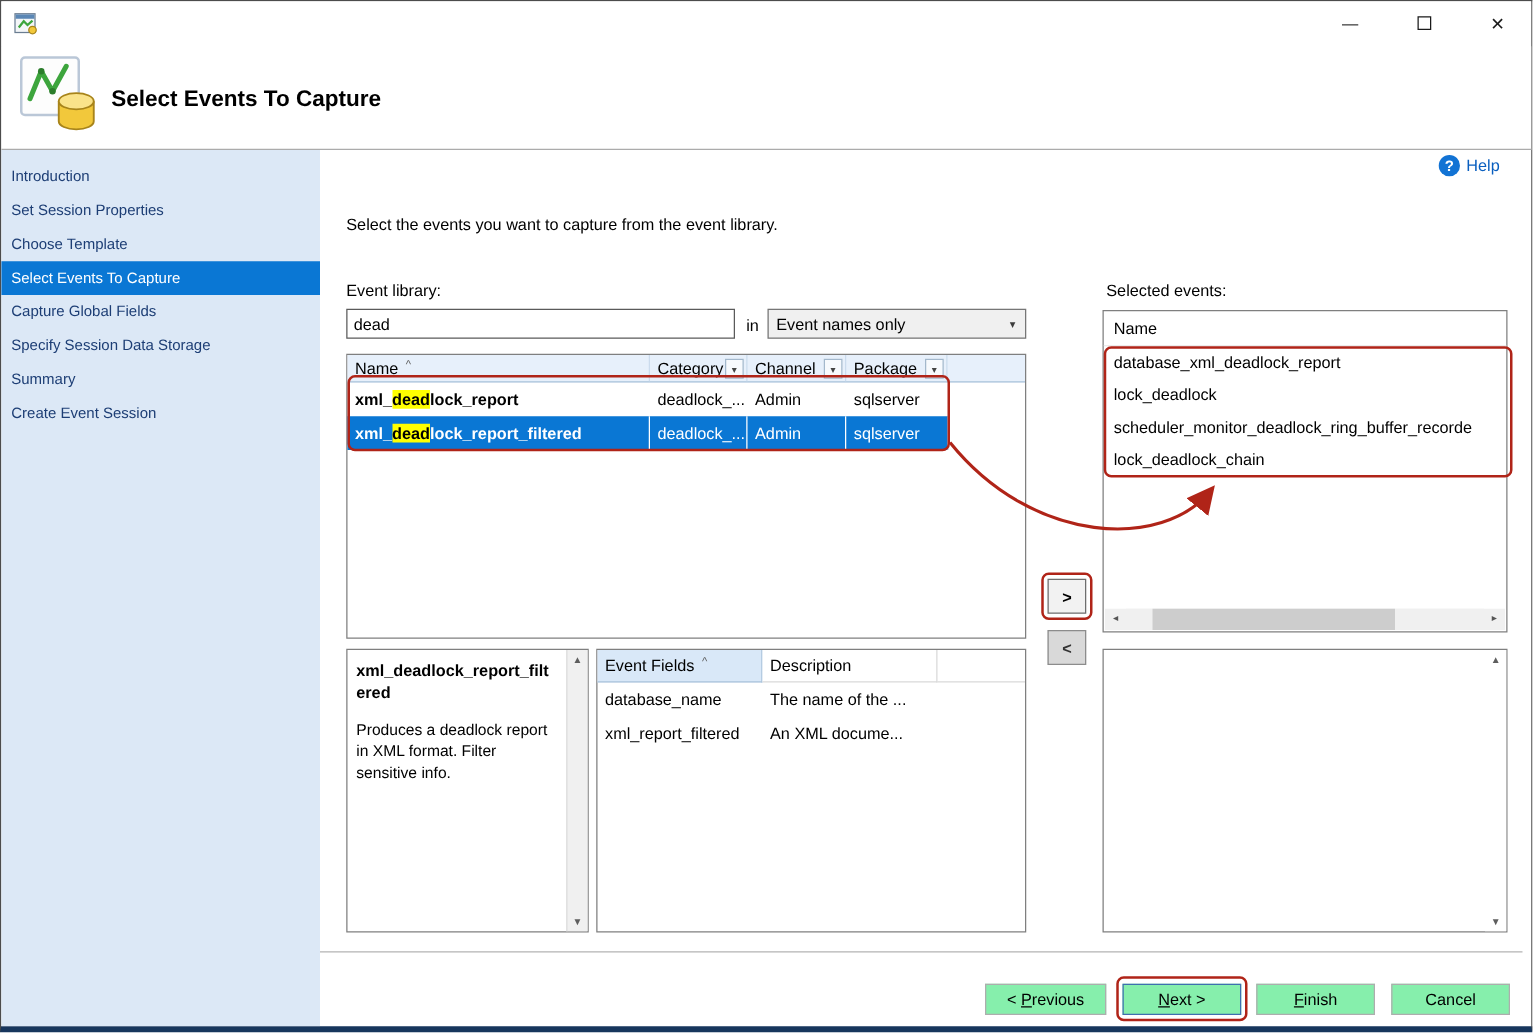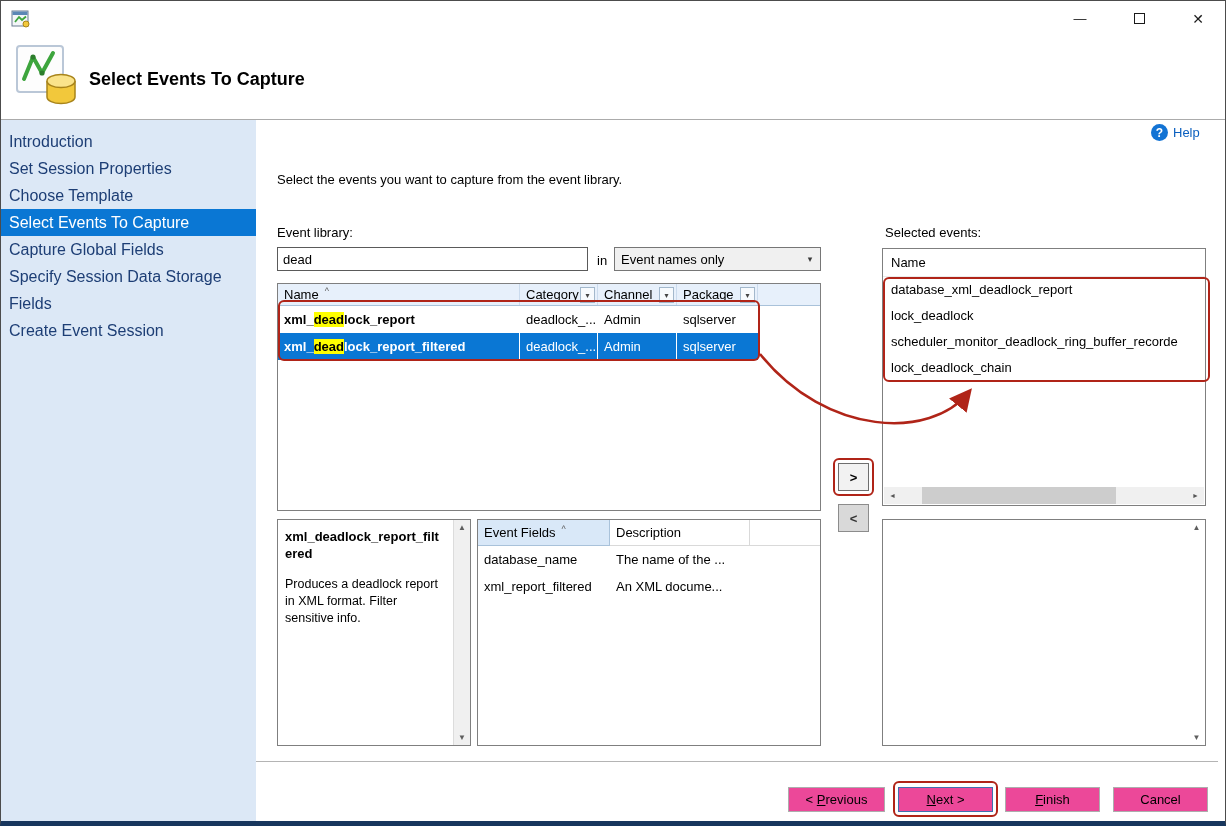--- a/index.html
+++ b/index.html
@@ -18,21 +18,21 @@
   #btn-max .maxbox { width:11px; height:11px; border:1px solid #1a1a1a; }
   #btn-close { left:1174px; font-size:14px; }
 
   
   #hdr { left:0; top:36px; width:1226px; height:83px; background:#fff; border-bottom:1px solid #ababab; }
   #hdr-icon { left:14px; top:7px; }
   #hdr-title { left:88px; top:32px; font-size:18px; font-weight:bold; color:#000; }
 
   
   #sidebar { left:0; top:119px; width:255px; height:701px; background:#dce8f6; padding-top:8px; }
-  .nav-item { height:27px; line-height:27px; padding-left:8px; font-size:16px; color:#1d3e75; white-space:nowrap; }
+  .nav-item { height:27px; line-height:27px; padding-left:8px; font-size:12px; color:#1d3e75; white-space:nowrap; }
   .nav-item.selected { background:#0a77d4; color:#fff; }
 
   
   .label13 { font-size:13px; color:#000; white-space:nowrap; }
   #help { left:1150px; top:123px; display:flex; align-items:center; gap:5px; }
   #help-icon { width:17px; height:17px; border-radius:50%; background:#1273d4; color:#fff; font-size:12px; font-weight:bold;
                display:flex; align-items:center; justify-content:center; }
   #help-label { color:#0a5fbf; font-size:13px; }
   #instruction { left:276px; top:171px; }
   #lib-label { left:276px; top:224px; }
@@ -101,21 +101,21 @@
   .fh3 { flex:1; border-bottom:1px solid #d9d9d9; }
   .frow { display:flex; height:27px; line-height:27px; font-size:13px; color:#000; }
   .fc1 { width:132px; padding-left:6px; white-space:nowrap; overflow:hidden; }
   .fc2 { padding-left:6px; white-space:nowrap; overflow:hidden; }
 
   
   #emptyp { left:881px; top:518px; width:324px; height:227px; border:1px solid #7f7f7f; background:#fff; }
 
   
   #fdivider { left:255px; top:760px; width:962px; height:1px; background:#b4b4b4; }
-  .fbtn { top:786px; height:25px; background:#ec4899; border:1px solid #adadad; font-size:13px; color:#000;
+  .fbtn { top:786px; height:25px; background:#86efac; border:1px solid #adadad; font-size:13px; color:#000;
           display:flex; align-items:center; justify-content:center; white-space:pre; }
   #btn-prev { left:787px; width:97px; }
   #btn-next { left:897px; width:95px; border-color:#3f6faf; }
   #btn-finish { left:1004px; width:95px; }
   #btn-cancel { left:1112px; width:95px; }
   .key { text-decoration: underline; }
 
   
   .redbox { border:2px solid #b02418; border-radius:6px; pointer-events:none; }
   #red-rows { left:277px; top:299px; width:482px; height:61px; }
@@ -159,21 +159,21 @@
     <span id="hdr-title" class="abs">Select Events To Capture</span>
   </div>
 
   <div id="sidebar" class="abs">
     <div class="nav-item">Introduction</div>
     <div class="nav-item">Set Session Properties</div>
     <div class="nav-item">Choose Template</div>
     <div class="nav-item selected">Select Events To Capture</div>
     <div class="nav-item">Capture Global Fields</div>
     <div class="nav-item">Specify Session Data Storage</div>
-    <div class="nav-item">Fields</div>
+    <div class="nav-item">Summary</div>
     <div class="nav-item">Create Event Session</div>
   </div>
 
   <div id="help" class="abs">
     <span id="help-icon">?</span>
     <span id="help-label">Help</span>
   </div>
 
   <div id="instruction" class="abs label13">Select the events you want to capture from the event library.</div>
   <div id="lib-label" class="abs label13">Event library:</div>

